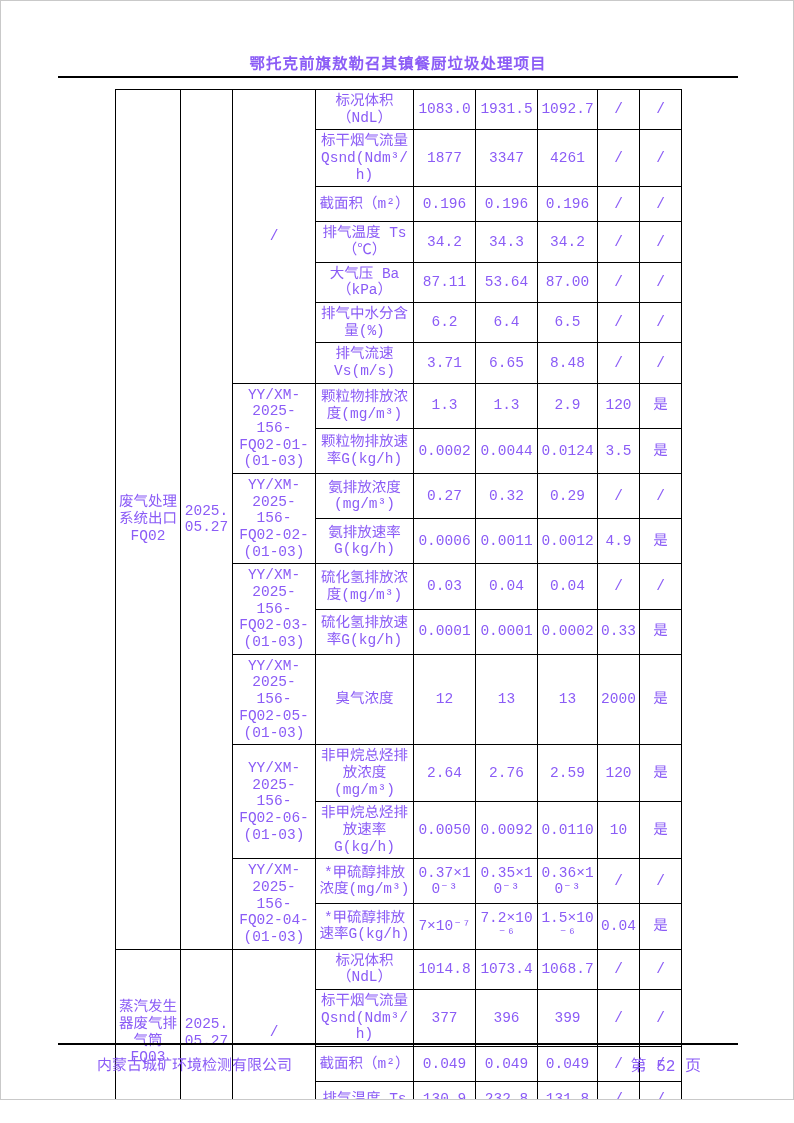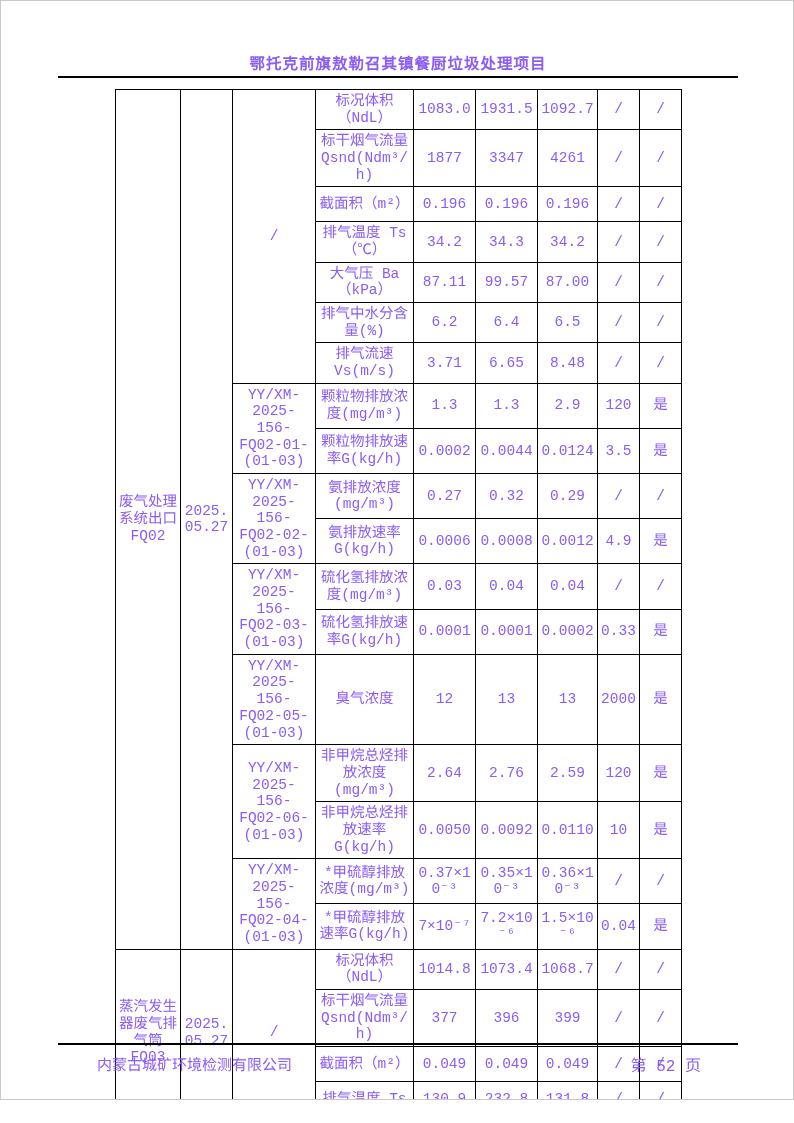--- a/index.html
+++ b/index.html
@@ -99,21 +99,21 @@
           <td class="col-param">排气温度 Ts（℃）</td>
           <td class="col-value">34.2</td>
           <td class="col-value">34.3</td>
           <td class="col-value">34.2</td>
           <td class="col-limit">/</td>
           <td class="col-pass">/</td>
         </tr>
         <tr>
           <td class="col-param">大气压 Ba（kPa）</td>
           <td class="col-value">87.11</td>
-          <td class="col-value">99.57</td>
+          <td class="col-value">53.64</td>
           <td class="col-value">87.00</td>
           <td class="col-limit">/</td>
           <td class="col-pass">/</td>
         </tr>
         <tr>
           <td class="col-param">排气中水分含量(%)</td>
           <td class="col-value">6.2</td>
           <td class="col-value">6.4</td>
           <td class="col-value">6.5</td>
           <td class="col-limit">/</td>
@@ -149,21 +149,21 @@
           <td class="col-param">氨排放浓度(mg/m³)</td>
           <td class="col-value">0.27</td>
           <td class="col-value">0.32</td>
           <td class="col-value">0.29</td>
           <td class="col-limit">/</td>
           <td class="col-pass">/</td>
         </tr>
         <tr>
           <td class="col-param">氨排放速率G(kg/h)</td>
           <td class="col-value">0.0006</td>
-          <td class="col-value">0.0008</td>
+          <td class="col-value">0.0011</td>
           <td class="col-value">0.0012</td>
           <td class="col-limit">4.9</td>
           <td class="col-pass">是</td>
         </tr>
         <tr>
           <td class="col-sample" rowspan="2">YY/XM-2025-156-FQ02-03-(01-03)</td>
           <td class="col-param">硫化氢排放浓度(mg/m³)</td>
           <td class="col-value">0.03</td>
           <td class="col-value">0.04</td>
           <td class="col-value">0.04</td>

